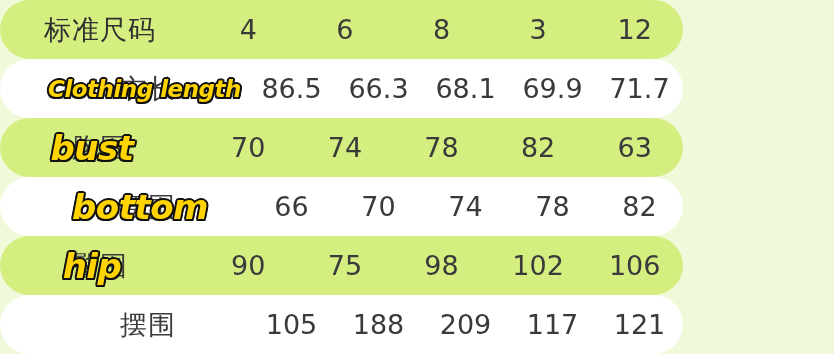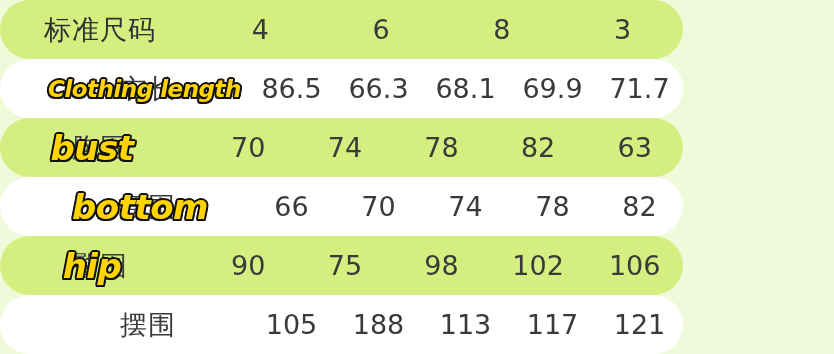--- a/index.html
+++ b/index.html
@@ -114,20 +114,21 @@
 <div id="size-table">
 
   <div class="table-row row-green">
     <div class="cell-label">
       <span class="label-cn header-label">标准尺码</span>
     </div>
     <div class="cell-value">4</div>
     <div class="cell-value">6</div>
     <div class="cell-value">8</div>
     <div class="cell-value">3</div>
+    <div class="cell-value">12</div>
   </div>
 
   <div class="row-gap"></div>
 
   <div class="table-row row-white">
     <div class="cell-label">
       <span class="label-cn">衣长</span>
       <span class="label-en sm">Clothing length</span>
     </div>
     <div class="cell-value">86.5</div>
@@ -180,18 +181,18 @@
   </div>
 
   <div class="row-gap"></div>
 
   <div class="table-row row-white">
     <div class="cell-label">
       <span class="label-cn">摆围</span>
     </div>
     <div class="cell-value">105</div>
     <div class="cell-value">188</div>
-    <div class="cell-value">113</div>
+    <div class="cell-value">209</div>
     <div class="cell-value">117</div>
     <div class="cell-value">121</div>
   </div>
 
 </div>
 
 </body></html>

